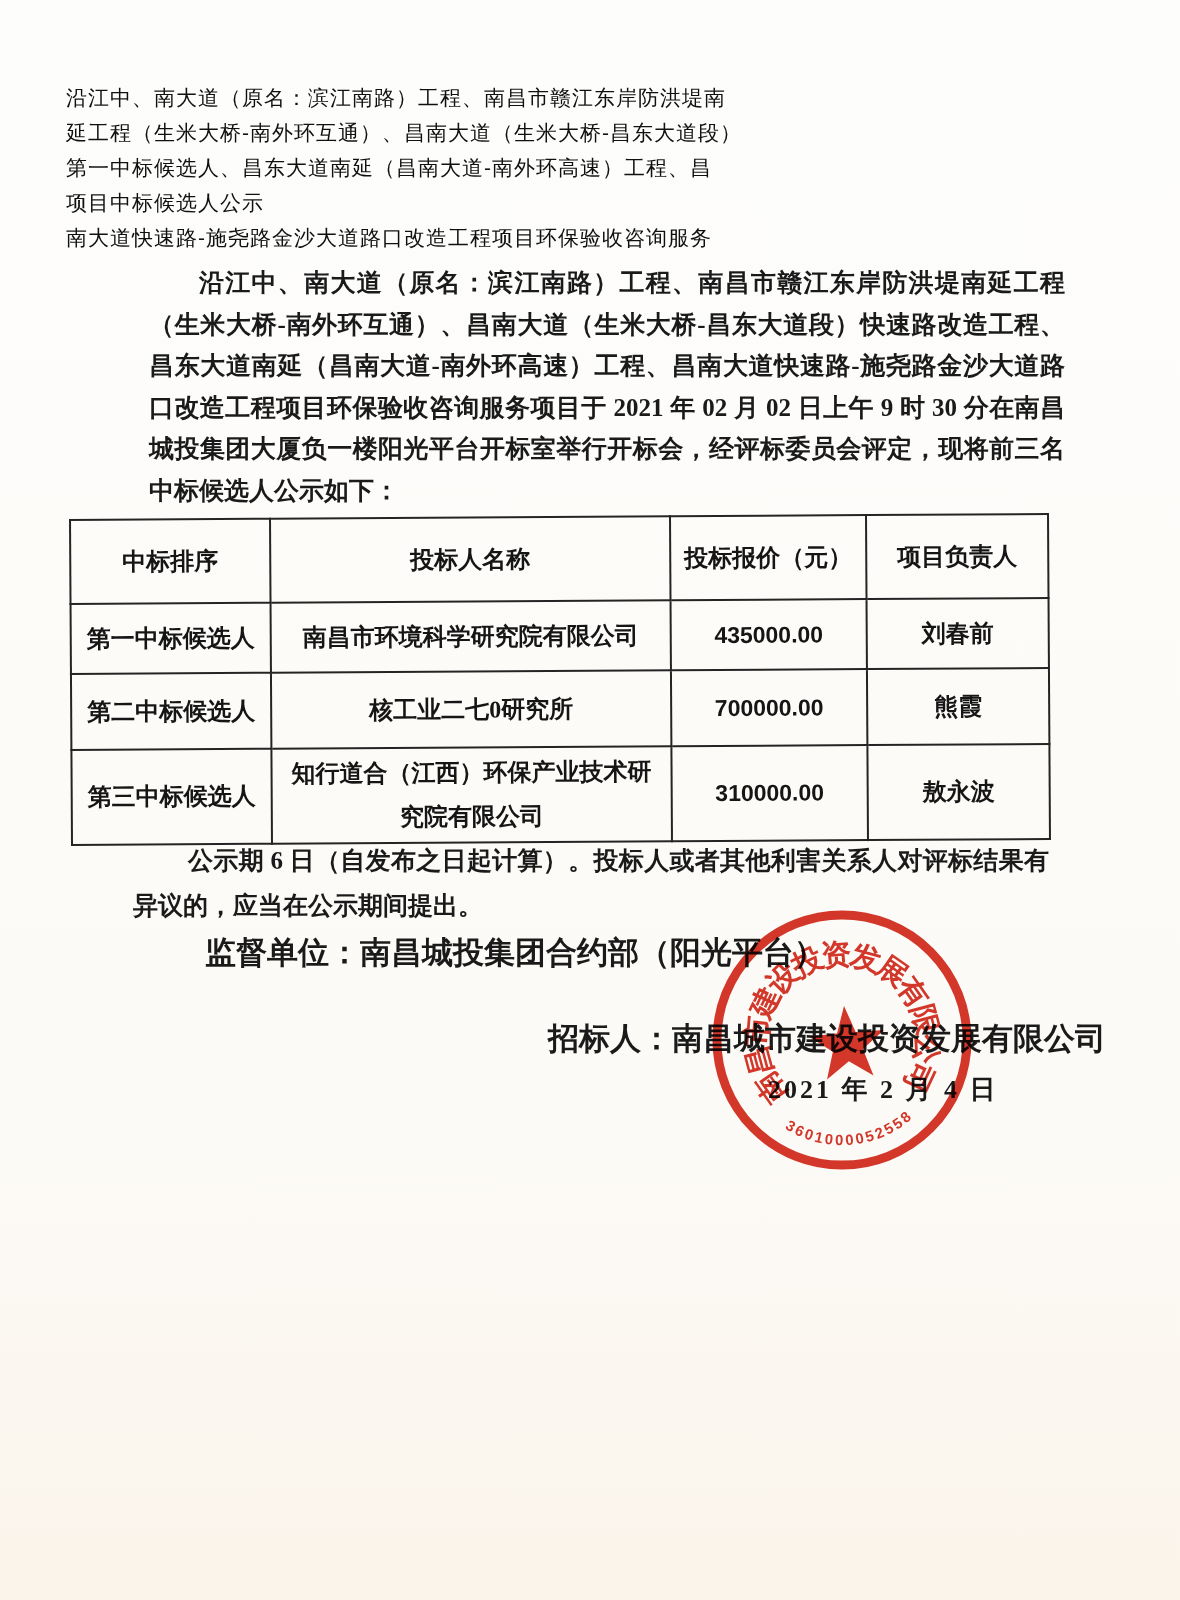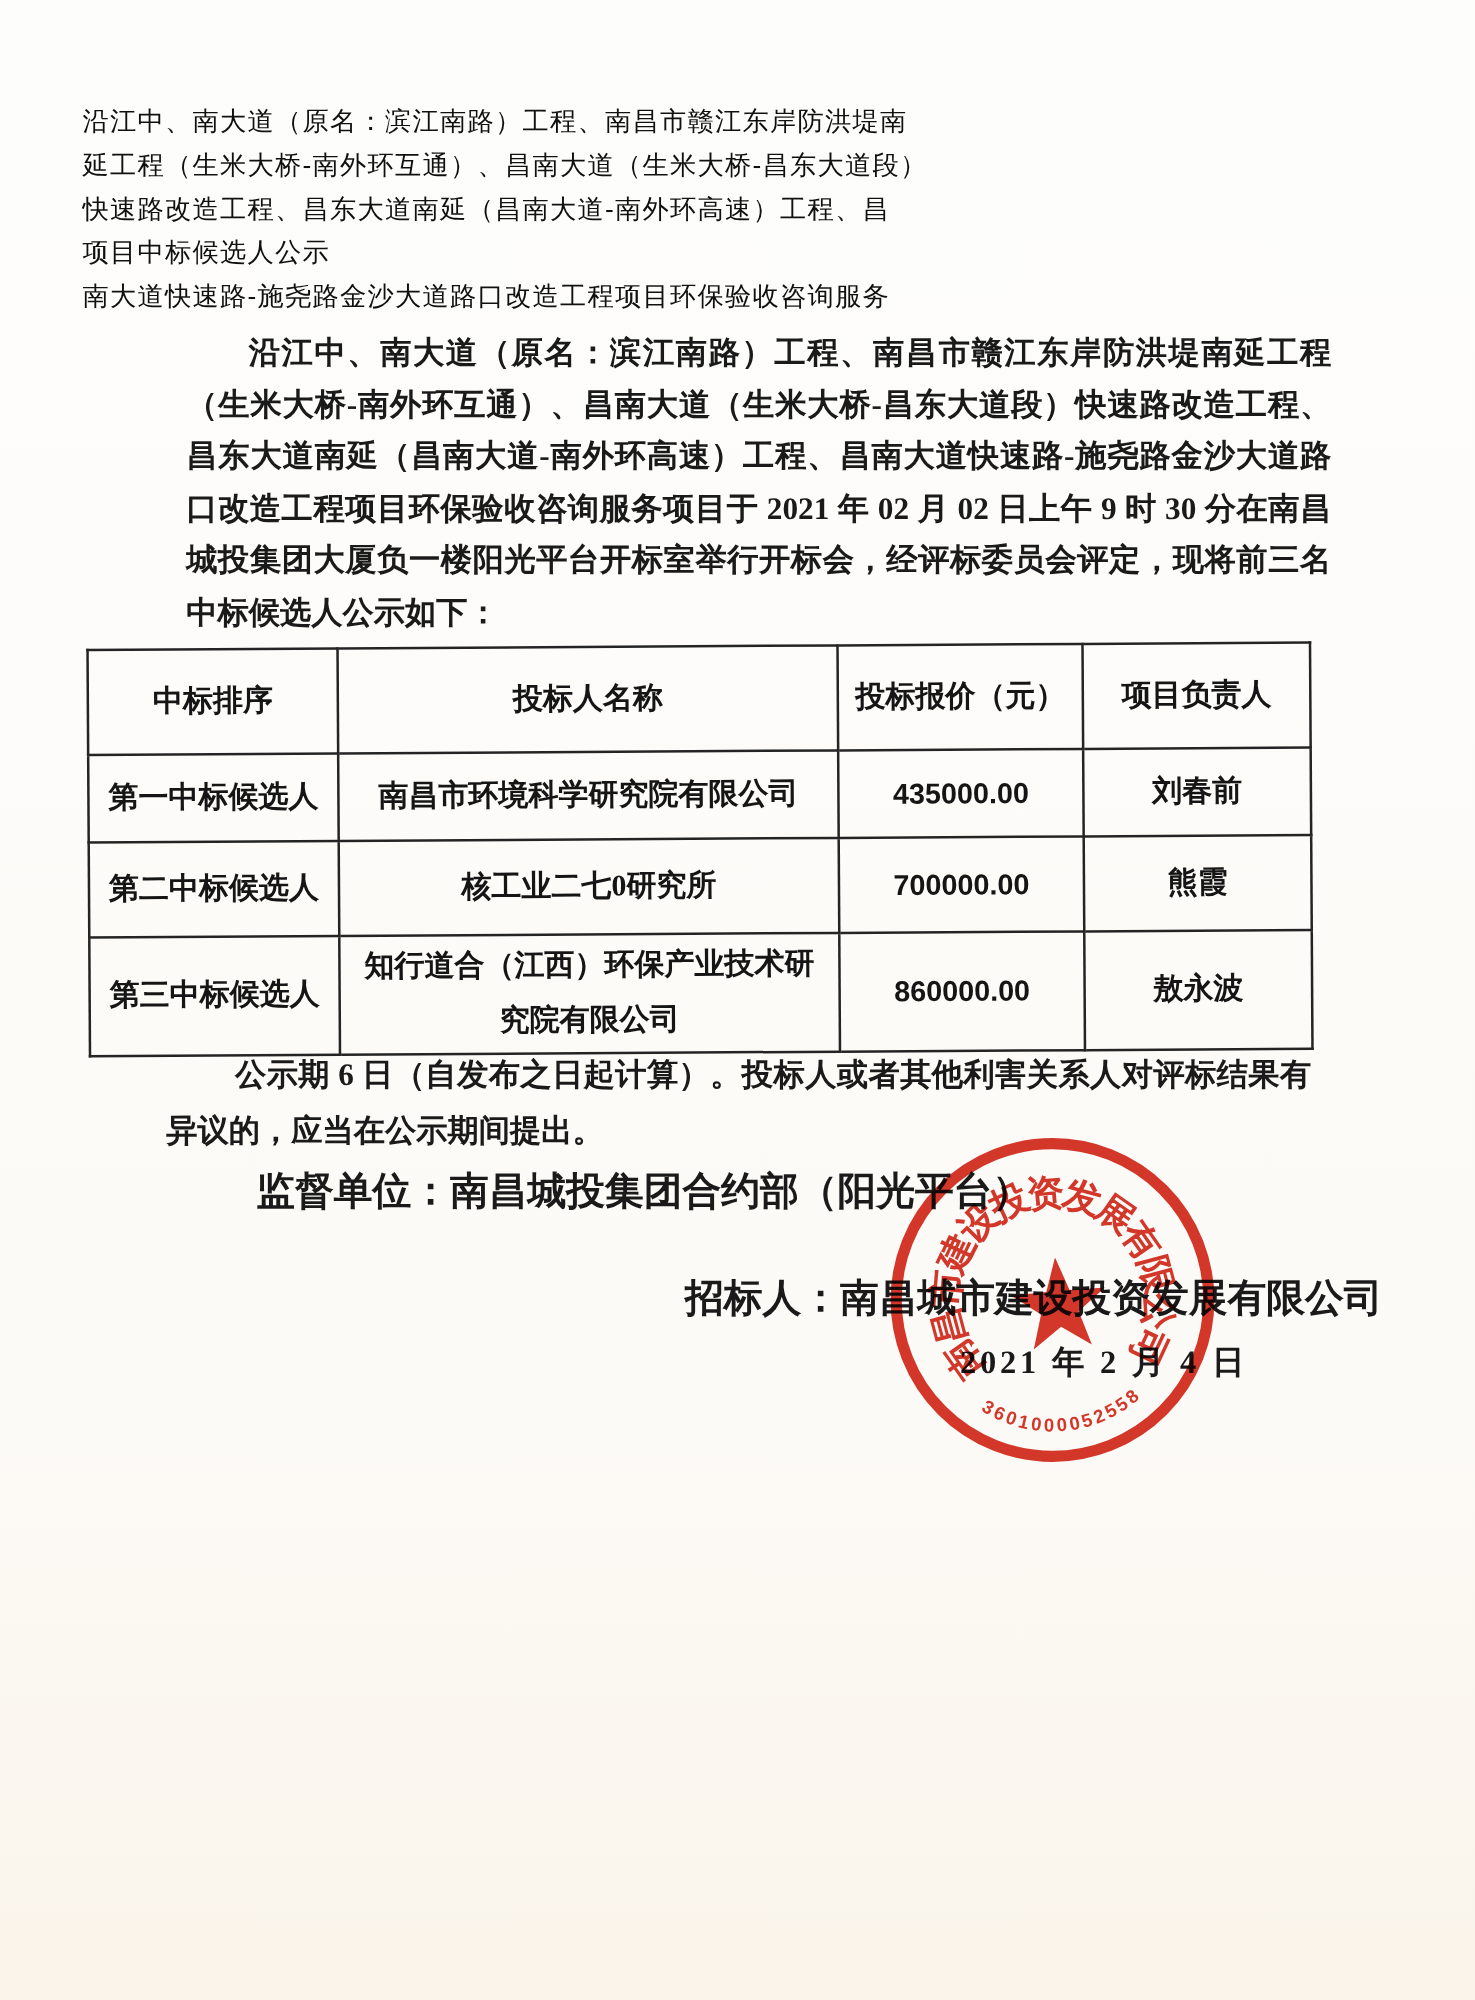--- a/index.html
+++ b/index.html
@@ -60,21 +60,21 @@
   .seal svg { width: 100%; height: 100%; }
 </style>
 </head>
 <body>
 
 <div class="page">
 
   <div class="doc-title">
     <div>沿江中、南大道（原名：滨江南路）工程、南昌市赣江东岸防洪堤南</div>
     <div>延工程（生米大桥-南外环互通）、昌南大道（生米大桥-昌东大道段）</div>
-    <div>快速路改造工程、昌东大道南延（昌南大道-南外环高速）工程、昌</div>
+    <div>第一中标候选人、昌东大道南延（昌南大道-南外环高速）工程、昌</div>
     <div>项目中标候选人公示</div>
     <div>南大道快速路-施尧路金沙大道路口改造工程项目环保验收咨询服务</div>
   </div>
 
   <p class="intro">沿江中、南大道（原名：滨江南路）工程、南昌市赣江东岸防洪堤南延工程（生米大桥-南外环互通）、昌南大道（生米大桥-昌东大道段）快速路改造工程、昌东大道南延（昌南大道-南外环高速）工程、昌南大道快速路-施尧路金沙大道路口改造工程项目环保验收咨询服务项目于 2021 年 02 月 02 日上午 9 时 30 分在南昌城投集团大厦负一楼阳光平台开标室举行开标会，经评标委员会评定，现将前三名中标候选人公示如下：</p>
 
   <table class="bid-table">
     <colgroup>
       <col style="width:200px">
         <col style="width:400px">
@@ -98,21 +98,21 @@
       </tr>
       <tr>
         <td>第二中标候选人</td>
         <td>核工业二七0研究所</td>
         <td class="price-cell">700000.00</td>
         <td>熊霞</td>
       </tr>
       <tr>
         <td>第三中标候选人</td>
         <td>知行道合（江西）环保产业技术研究院有限公司</td>
-        <td class="price-cell">860000.00</td>
+        <td class="price-cell">310000.00</td>
         <td>敖永波</td>
       </tr>
     </tbody>
   </table>
 
   <p class="notice">公示期 6 日（自发布之日起计算）。投标人或者其他利害关系人对评标结果有异议的，应当在公示期间提出。</p>
 
   <p class="supervisor">监督单位：南昌城投集团合约部（阳光平台）</p>
   <p class="tenderer">招标人：南昌城市建设投资发展有限公司</p>
   <p class="date-line">2021 年 2 月 4 日</p>

